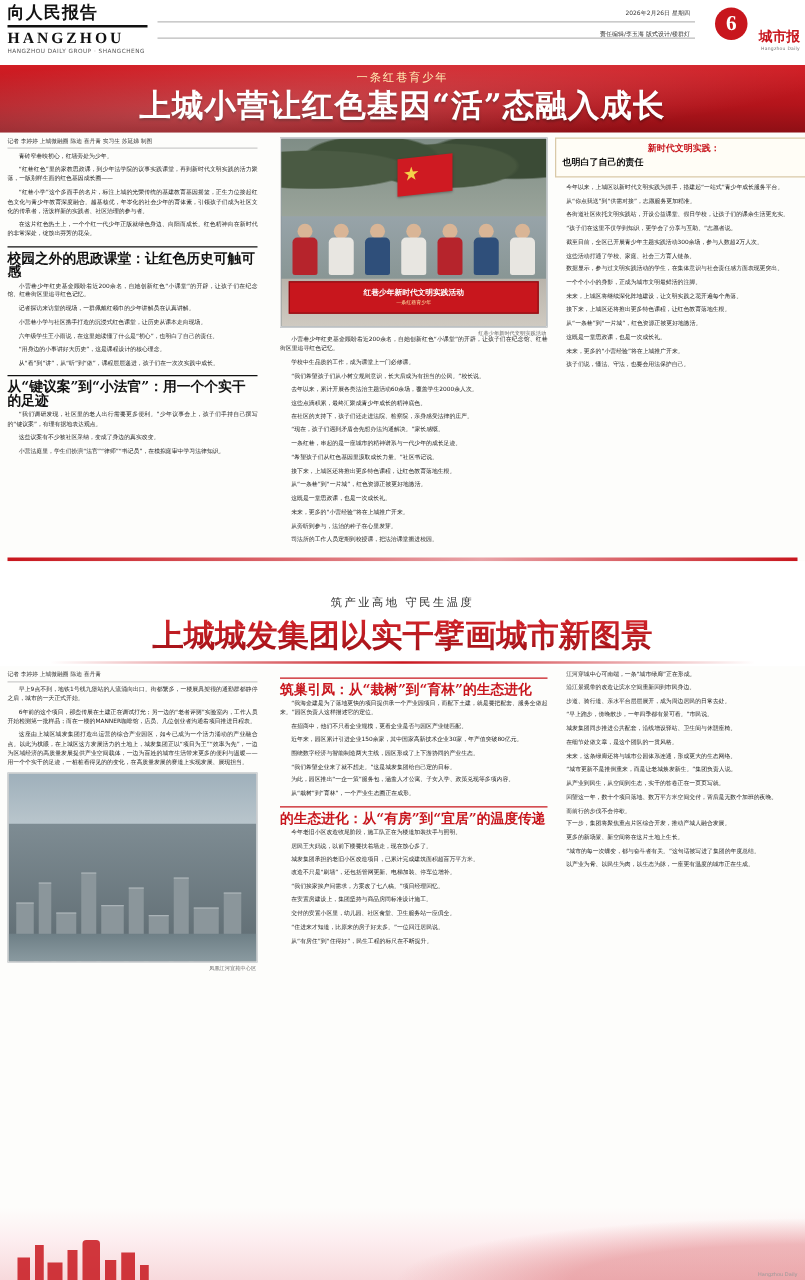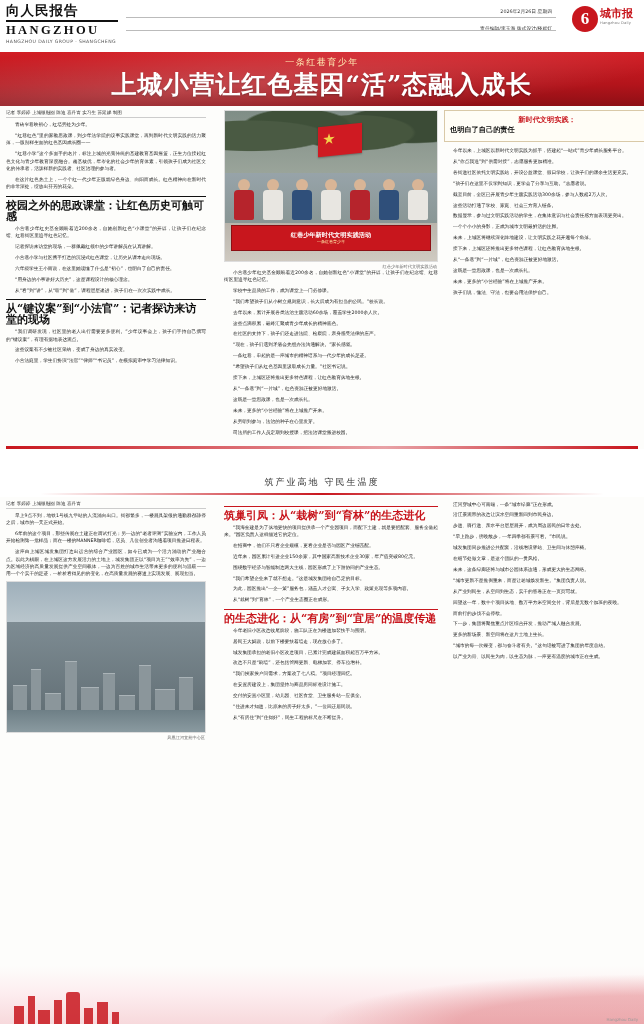--- a/index.html
+++ b/index.html
@@ -32,21 +32,21 @@
   .mast-row{font-size:4.8px;color:#333;line-height:8px;text-align:right;padding-right:4px;}
   .mast-rule{position:absolute;left:126px;right:88px;top:17px;height:.8px;background:#bbb;}
   .mast-rule2{position:absolute;left:126px;right:88px;top:30px;height:.8px;background:#bbb;}
 
   .pageno{
     position:absolute;right:46px;top:6px;width:26px;height:26px;border-radius:50%;
     background:#c8161d;color:#fff;font-size:17px;font-weight:bold;
     display:flex;align-items:center;justify-content:center;
     font-family:"Liberation Serif",serif;
   }
-  .mast-brand{position:absolute;right:4px;top:6px;width:40px;text-align:left;}
+  .mast-brand{position:absolute;right:4px;top:22px;width:40px;text-align:right;}
   .mast-brand .cn{font-size:11px;font-weight:bold;color:#c8161d;font-family:"DejaVu Serif",serif;letter-spacing:0;}
   .mast-brand .en{font-size:3.6px;color:#777;letter-spacing:.2px;}
 
   
   .ribbon{
     position:relative;height:54px;overflow:hidden;
     background:linear-gradient(180deg,#d21d24 0%,#b3141b 60%,#8e0f15 100%);
   }
   .ribbon:after{
     content:"";position:absolute;left:-10%;top:-30px;width:130%;height:90px;
@@ -213,21 +213,21 @@
         <p class="para">在这片红色热土上，一个个红一代少年正版就绿色身边、向阳而成长。红色精神向在新时代的非常深处，绽放出芬芳的花朵。</p>
 
         <div class="sub-head dark">校园之外的思政课堂：让红色历史可触可感</div>
         <p class="para">小营巷少年红史基金顾盼着近200余名，自她创新红色“小课堂”的开辟，让孩子们在纪念馆、红巷街区里追寻红色记忆。</p>
         <p class="para">记者探访来访堂的现场，一群佩戴红领巾的少年讲解员在认真讲解。</p>
         <p class="para">小营巷小学与社区携手打造的沉浸式红色课堂，让历史从课本走向现场。</p>
         <p class="para">六年级学生王小雨说，在这里她读懂了什么是“初心”，也明白了自己的责任。</p>
         <p class="para">“用身边的小事讲好大历史”，这是课程设计的核心理念。</p>
         <p class="para">从“看”到“讲”，从“听”到“做”，课程层层递进，孩子们在一次次实践中成长。</p>
 
-        <div class="sub-head dark">从“键议案”到“小法官”：记者探访来访堂的现场</div>
+        <div class="sub-head dark">从“键议案”到“小法官”：用一个个实干的足迹</div>
         <p class="para">“我们调研发现，社区里的老人出行需要更多便利。”少年议事会上，孩子们手持自己撰写的“键议案”，有理有据地表达观点。</p>
         <p class="para">这些议案有不少被社区采纳，变成了身边的真实改变。</p>
         <p class="para">小营法庭里，学生们扮演“法官”“律师”“书记员”，在模拟庭审中学习法律知识。</p>
       </div>
 
       <div class="col c2">
         <div class="photo hero-photo">
           <div class="hp-sky"></div>
           <div class="hp-tree"></div>
           <div class="hp-ground"></div>
@@ -286,20 +286,21 @@
         <p class="para">孩子们说，懂法、守法，也要会用法保护自己。</p>
       </div>
 
     </div>
   </div>
 
   <div class="art-div"></div>
 
   <div class="h2wrap">
     <div class="h2sup">筑产业高地  守民生温度</div>
+    <div class="h2main">上城城发集团以实干擘画城市新图景</div>
     <div class="h2rule"></div>
   </div>
 
   <div class="body-wrap">
     <div class="cols">
 
       <div class="col c1">
         <div class="byline">记者  李婷婷  上城微融圈  陈迪  喜丹青</div>
         <p class="para">早上9点不到，地铁1号线九堡站的人流涌向出口。街都繁多，一楼展具架很的通勤群都静停之后，城市的一天正式开始。</p>
         <p class="para">6年前的这个项目，那些传展在土建正在调试打光；另一边的“老者评测”实验室内，工作人员开始检测第一批样品；而在一楼的MANNER咖啡馆，店员、几位创业者沟通着项目推进日程表。</p>

